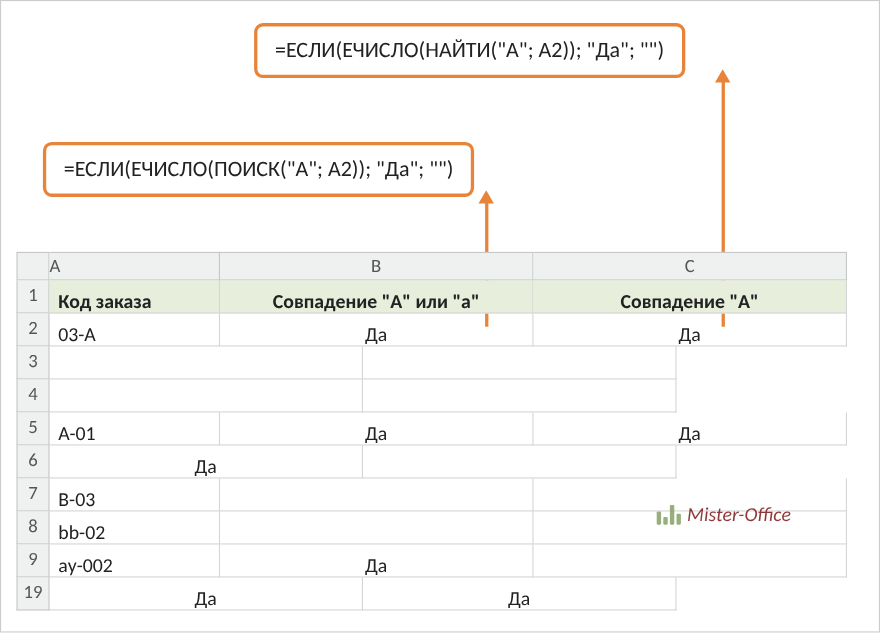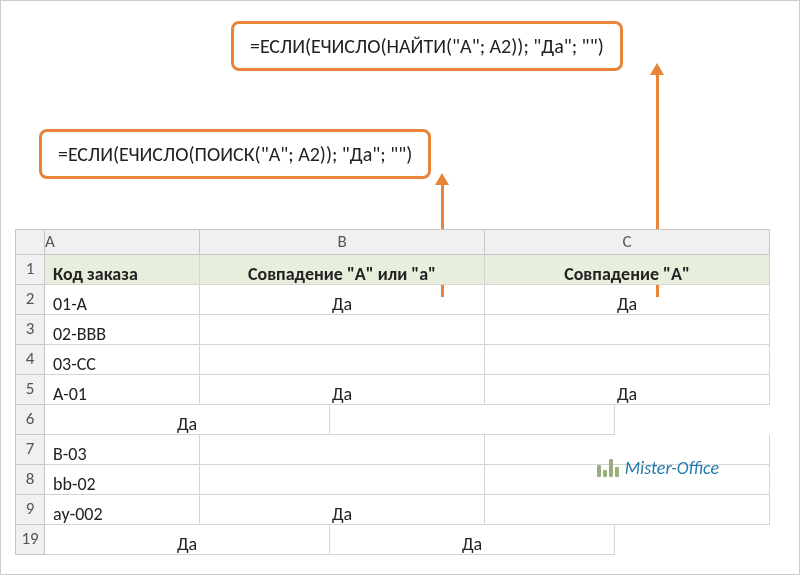--- a/index.html
+++ b/index.html
@@ -101,21 +101,21 @@
     align-items: center;
     gap: 6px;
     opacity: 0.88;
   }
   .logo-bars { display: flex; align-items: flex-end; gap: 2px; }
   .logo-bars span { display:block; width:4px; background:#8aa36a; border-radius:1px; }
   .logo-bars span:nth-child(1){height:12px;}
   .logo-bars span:nth-child(2){height:7px;}
   .logo-bars span:nth-child(3){height:18px;}
   .logo-bars span:nth-child(4){height:10px;}
-  .logo-text { font-size:18px; color:#0369a1; font-style:italic; font-weight:500;}
+  .logo-text { font-size:18px; color:#7f1d1d; font-style:italic; font-weight:500;}
 </style>
 </head>
 <body>
 
 <div class="callout" style="left:230px; top:20px;">
   <span>=ЕСЛИ(ЕЧИСЛО(НАЙТИ("А"; A2)); "Да"; "")</span>
 </div>
 <div class="arrow" style="left:655px; top:66px; height:230px;"></div>
 <div class="arrowhead" style="left:649px; top:62px;"></div>
 
@@ -135,33 +135,31 @@
 
   <div class="row headerrow">
     <div class="rowhead">1</div>
     <div class="cell colA" style="text-align:left;">Код заказа</div>
     <div class="cell colB">Совпадение "А" или "а"</div>
     <div class="cell colC">Совпадение "А"</div>
   </div>
 
   <div class="row">
     <div class="rowhead">2</div>
-    <div class="cell colA">01-А</div>
+    <div class="cell colA">03-А</div>
     <div class="cell colB">Да</div>
     <div class="cell colC">Да</div>
   </div>
   <div class="row">
     <div class="rowhead">3</div>
-    <div class="cell colA">02-BBB</div>
     <div class="cell colB"></div>
     <div class="cell colC"></div>
   </div>
   <div class="row">
     <div class="rowhead">4</div>
-    <div class="cell colA">03-CC</div>
     <div class="cell colB"></div>
     <div class="cell colC"></div>
   </div>
   <div class="row">
     <div class="rowhead">5</div>
     <div class="cell colA">А-01</div>
     <div class="cell colB">Да</div>
     <div class="cell colC">Да</div>
   </div>
   <div class="row">

